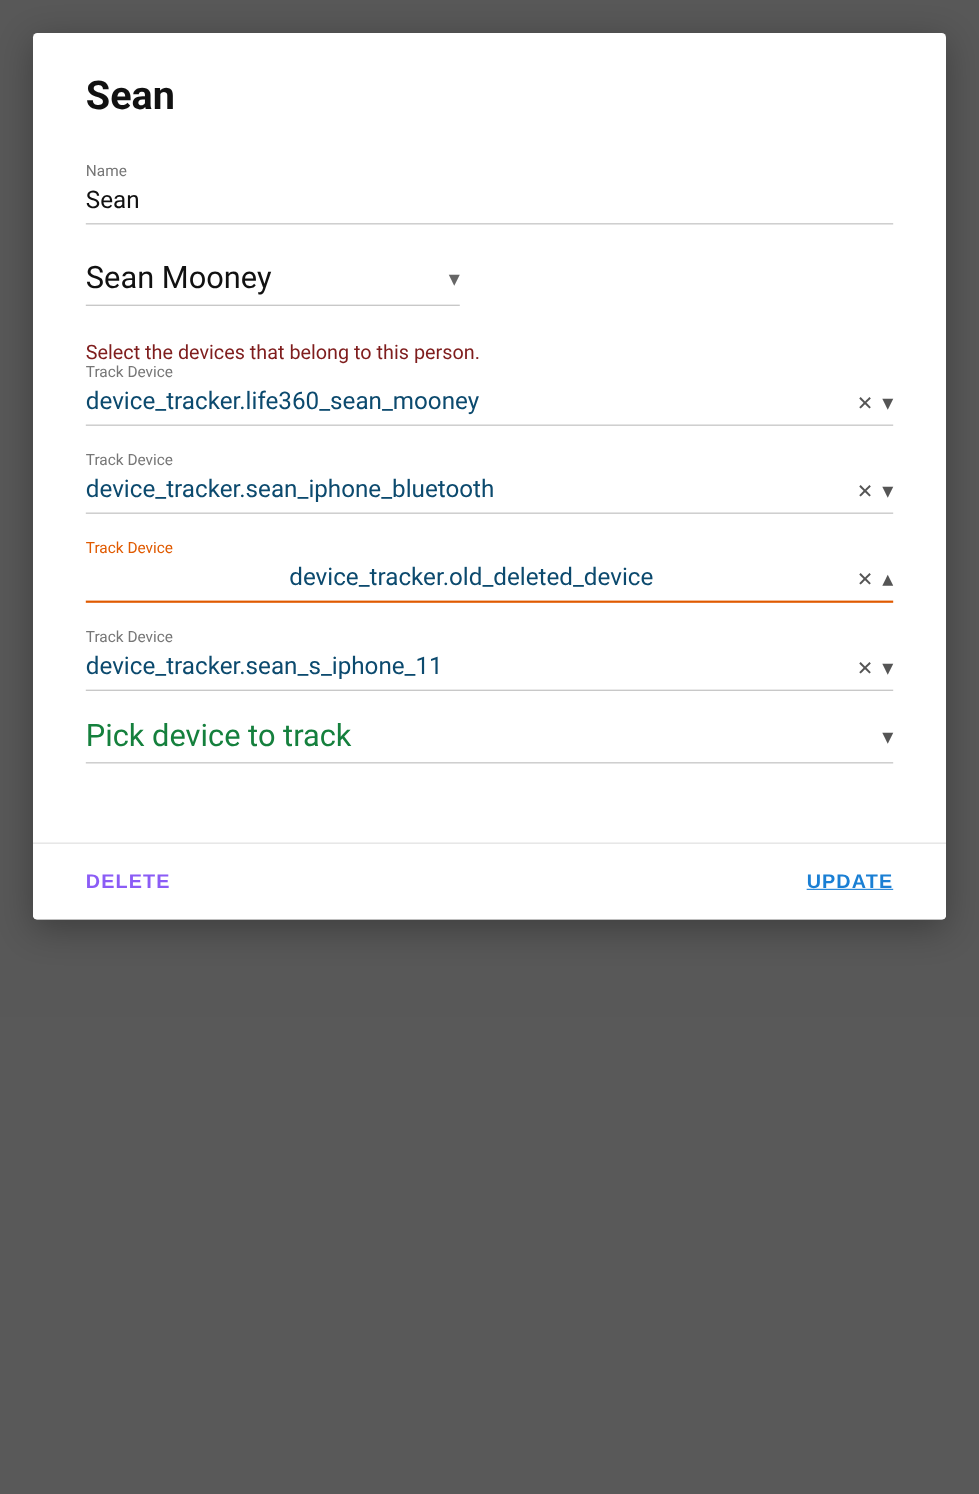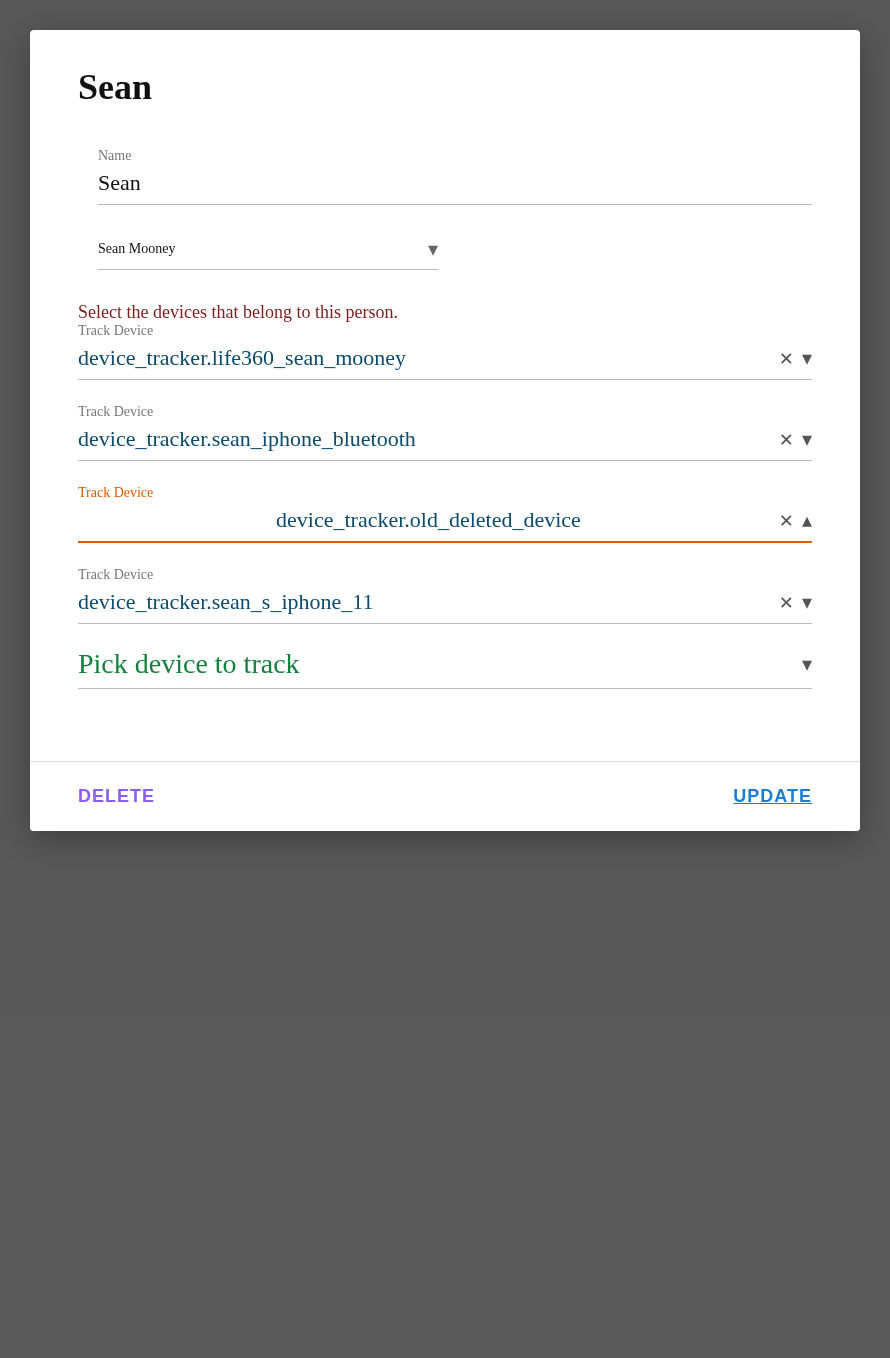--- a/index.html
+++ b/index.html
@@ -33,33 +33,31 @@
     .dialog {
       background: #fff;
       width: 830px;
       border-radius: 4px;
       overflow: hidden;
       box-shadow: 0 8px 32px rgba(0,0,0,0.3);
     }
 
     .dialog-body {
       padding: 36px 48px 32px 48px;
-      font-family: Liberation Serif, serif;
     }
 
     .dialog-title {
       font-size: 36px;
       font-weight: 700;
       color: #111;
       margin-bottom: 40px;
     }
 
     .field-group {
       margin-bottom: 32px;
-      margin-left: 20px;
     }
 
     .field-label {
       font-size: 14px;
       color: #777;
       margin-bottom: 6px;
     }
 
     .field-label.error {
       color: #e05a00;
@@ -76,21 +74,21 @@
 
     .linked-user-row {
       display: flex;
       align-items: center;
       border-bottom: 1px solid #bbb;
       padding-bottom: 8px;
       width: 340px;
     }
 
     .linked-user-text {
-      font-size: 14px;
+      font-size: 28px;
       color: #111;
       flex: 1;
     }
 
     .dropdown-icon {
       color: #666;
       font-size: 18px;
       margin-left: 8px;
       cursor: pointer;
     }

